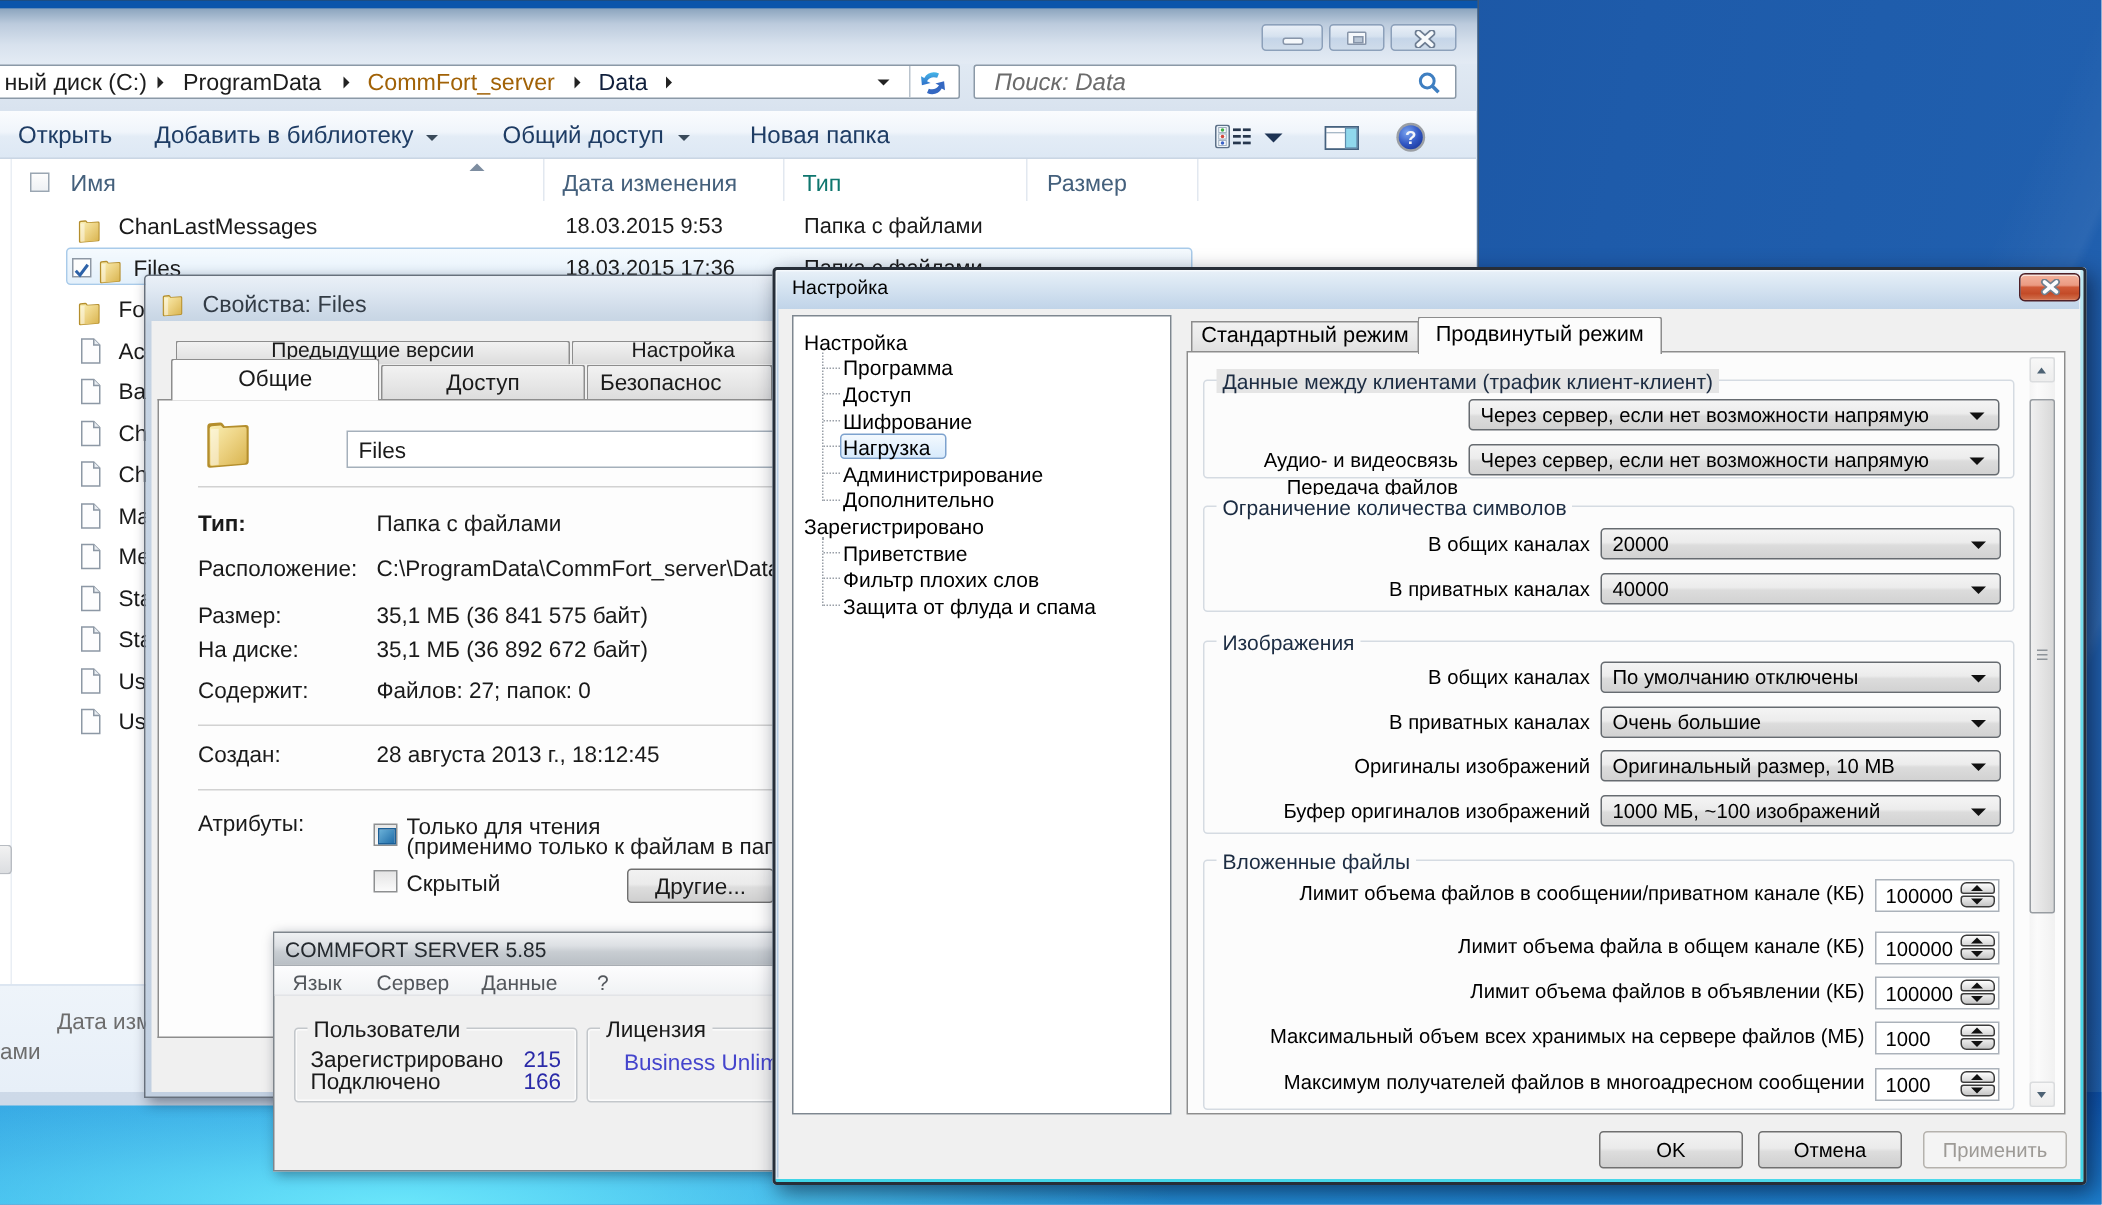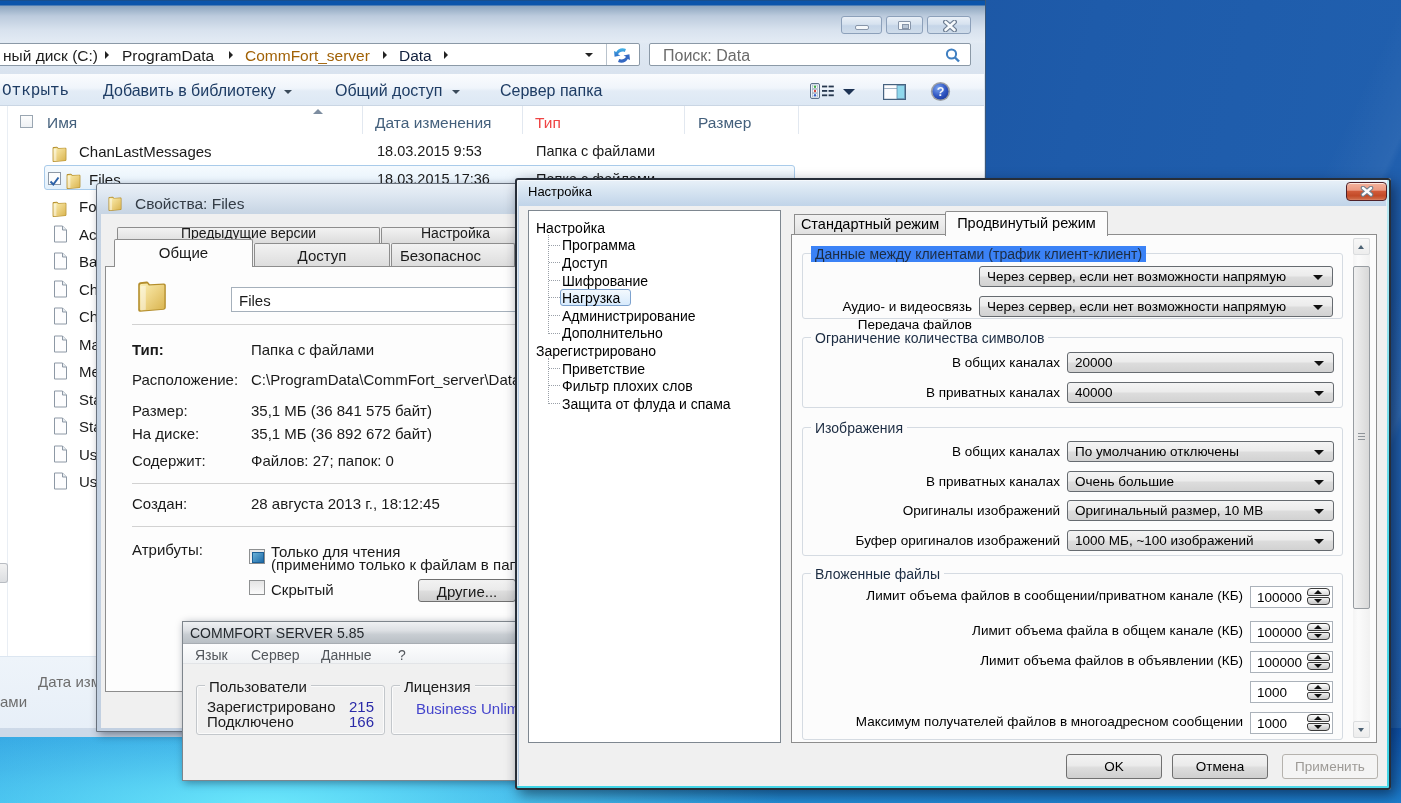--- a/index.html
+++ b/index.html
@@ -62,34 +62,34 @@
             <stop offset="0" stop-color="#45b5e8"></stop>
             <stop offset="1" stop-color="#2f6fc9"></stop>
           </linearGradient>
         </defs>
       <path d="M15 3 C11 1.2 7 2.6 5.2 6 L3 4.9 L3.6 10.8 L9.4 9.4 L7 8.2 C8.4 5.7 11.2 4.8 13.8 5.9 Z" fill="url(#rfg)"></path>
       <path d="M7 16 C11 17.8 15 16.4 16.8 13 L19 14.1 L18.4 8.2 L12.6 9.6 L15 10.8 C13.6 13.3 10.8 14.2 8.2 13.1 Z" fill="#3468c2"></path>
     </svg>
   </div>
 
   <div class="ab" style="left:649px;top:43px;width:322px;height:23px;background:#fff;border:1px solid #8b99a7;border-radius:2px;box-sizing:border-box;">
-    <div class="ab" style="left:13px;top:3px;font-size:16px;color:#6b6b6b;">Поиск: Data</div>
+    <div class="ab" style="left:13px;top:3px;font-size:16px;font-style:italic;color:#6b6b6b;">Поиск: Data</div>
     <svg class="ab" style="left:295px;top:4px;" width="16" height="15">
       <circle cx="6.5" cy="6" r="4.6" fill="none" stroke="#3f7fc1" stroke-width="2"></circle>
       <path d="M10 9.5 L14 13.5" stroke="#3f7fc1" stroke-width="2.4"></path>
     </svg>
   </div>
 
   <div class="ab" style="left:0;top:74px;width:984px;height:32px;background:linear-gradient(180deg,#fafcfe 0,#f0f5fb 45%,#e3ecf6 55%,#dde8f4 100%);border-bottom:1px solid #cad6e4;box-sizing:border-box;">
-    <div class="ab" style="left:2px;top:8px;font-size:16px;color:#1e3c64;font-family:Liberation Mono, monospace;">Открыть</div>
+    <div class="ab" style="left:12px;top:8px;font-size:16px;color:#1e3c64;">Открыть</div>
     <div class="ab" style="left:103px;top:8px;font-size:16px;color:#1e3c64;">Добавить в библиотеку</div>
     <div class="ab tri-d" style="left:284px;top:16px;border-top-color:#3a4a5a;"></div>
     <div class="ab" style="left:335px;top:8px;font-size:16px;color:#1e3c64;">Общий доступ</div>
     <div class="ab tri-d" style="left:452px;top:16px;border-top-color:#3a4a5a;"></div>
-    <div class="ab" style="left:500px;top:8px;font-size:16px;color:#1e3c64;">Сервер папка</div>
+    <div class="ab" style="left:500px;top:8px;font-size:16px;color:#1e3c64;">Новая папка</div>
 
     <svg class="ab" style="left:810px;top:9px;" width="24" height="16">
       <rect x="0.5" y="0.5" width="9" height="15" rx="1.5" fill="#eef4fa" stroke="#5d7189"></rect>
       <rect x="2.5" y="2" width="5" height="3.4" fill="#fff" stroke="#9fb0c0" stroke-width="0.7"></rect>
         <circle cx="5" cy="3.7" r="1.2" fill="#3fae46"></circle>
       <rect x="2.5" y="6.3" width="5" height="3.4" fill="#fff" stroke="#9fb0c0" stroke-width="0.7"></rect>
         <circle cx="5" cy="8" r="1.2" fill="#d2483c"></circle>
       <rect x="2.5" y="10.6" width="5" height="3.4" fill="#fff" stroke="#9fb0c0" stroke-width="0.7"></rect>
         <circle cx="5" cy="12.3" r="1.2" fill="#3a62c8"></circle>
       <g fill="#26374e">
@@ -128,21 +128,21 @@
 
     <div class="ab" style="left:8px;top:0;width:976px;height:28px;">
       <div class="ab" style="left:354px;top:0;width:1px;height:28px;background:#e2e8f0;"></div>
       <div class="ab" style="left:514px;top:0;width:1px;height:28px;background:#e2e8f0;"></div>
       <div class="ab" style="left:676px;top:0;width:1px;height:28px;background:#e2e8f0;"></div>
       <div class="ab" style="left:790px;top:0;width:1px;height:28px;background:#e2e8f0;"></div>
       <div class="ab" style="left:12px;top:9px;width:13px;height:13px;border:1px solid #9aa6b2;background:linear-gradient(180deg,#fdfdfd,#eef1f4);box-sizing:border-box;"></div>
       <div class="ab" style="left:39px;top:8px;font-size:15.5px;color:#44607c;">Имя</div>
       <div class="ab" style="left:305px;top:3px;width:0;height:0;border-left:5px solid transparent;border-right:5px solid transparent;border-bottom:5px solid #7d8da0;"></div>
       <div class="ab" style="left:367px;top:8px;font-size:15.5px;color:#44607c;">Дата изменения</div>
-      <div class="ab" style="left:527px;top:8px;font-size:15.5px;color:#ef4444;">Тип</div>
+      <div class="ab" style="left:527px;top:8px;font-size:15.5px;color:#0f766e;">Тип</div>
       <div class="ab" style="left:690px;top:8px;font-size:15.5px;color:#44607c;">Размер</div>
     </div>
 
     <div class="ab" id="rows" style="left:0;top:28px;width:976px;height:500px;font-size:15px;color:#1a1a1a;">
       <div class="ab" style="left:51px;top:9.5px;"><svg width="17" height="19" viewBox="0 0 17 19">
             <defs>
               <linearGradient id="gfold" x1="0" y1="0" x2="1" y2="1">
                 <stop offset="0" stop-color="#faf0b5"></stop>
                 <stop offset="0.45" stop-color="#eed587"></stop>
                 <stop offset="1" stop-color="#d9b44f"></stop>
@@ -359,21 +359,21 @@
 <div class="ab" style="left:33px;top:149.5px;white-space:nowrap;">Приветствие</div>
 <div class="ab" style="left:20px;top:174.4px;width:11px;height:1px;border-top:1px dotted #9aa0a8;"></div>
 <div class="ab" style="left:33px;top:167.1px;white-space:nowrap;">Фильтр плохих слов</div>
 <div class="ab" style="left:20px;top:192.0px;width:11px;height:1px;border-top:1px dotted #9aa0a8;"></div>
 <div class="ab" style="left:33px;top:184.7px;white-space:nowrap;">Защита от флуда и спама</div>
 </div>
 <div class="ab" style="left:279px;top:36px;width:152px;height:21px;background:linear-gradient(180deg,#f1f1f1,#ebebeb 50%,#e0e0e0);border:1px solid #8d8d8d;box-sizing:border-box;text-align:center;z-index:1;font-size:14.5px;"><span style="position:relative;top:1px;">Стандартный режим</span></div>
 <div class="ab" style="left:430px;top:33px;width:163px;height:25px;background:#fcfcfc;border:1px solid #8d8d8d;border-bottom:none;border-radius:2px 2px 0 0;box-sizing:border-box;text-align:center;z-index:3;font-size:14.5px;"><span style="position:relative;top:3px;">Продвинутый режим</span></div>
 <div class="ab" style="left:276px;top:56px;width:586px;height:509px;background:#fcfcfc;border:1px solid #8d8d8d;box-sizing:border-box;z-index:2;">
 <div class="ab" style="left:10px;top:18px;width:541px;height:66px;border:1px solid #d5dbe2;border-radius:3px;box-sizing:border-box;">
-        <div class="ab" style="left:8px;top:-8px;background:#3b82f6;padding:0 4px;color:#1c2c42;white-space:nowrap;font-size:14px;">Данные между клиентами (трафик клиент-клиент)</div>
+        <div class="ab" style="left:8px;top:-8px;background:#e5e5e5;padding:0 4px;color:#1c2c42;white-space:nowrap;font-size:14px;">Данные между клиентами (трафик клиент-клиент)</div>
       </div>
 <div class="ab" style="left:187px;top:31px;width:354px;height:21px;border:1px solid #666b70;border-radius:3px;background:linear-gradient(180deg,#f4f4f4 0,#ececec 45%,#dcdcdc 55%,#d2d2d2 100%);box-sizing:border-box;"><span style="position:relative;top:2px;left:7px;">Через сервер, если нет возможности напрямую</span><span class="ab tri-d" style="right:9px;top:8px;border-top-color:#111;border-left-width:5px;border-right-width:5px;border-top-width:5px;"></span></div>
 <div class="ab" style="left:187px;top:61px;width:354px;height:21px;border:1px solid #666b70;border-radius:3px;background:linear-gradient(180deg,#f4f4f4 0,#ececec 45%,#dcdcdc 55%,#d2d2d2 100%);box-sizing:border-box;"><span style="position:relative;top:2px;left:7px;">Через сервер, если нет возможности напрямую</span><span class="ab tri-d" style="right:9px;top:8px;border-top-color:#111;border-left-width:5px;border-right-width:5px;border-top-width:5px;"></span></div>
 <div class="ab" style="left:15px;top:34px;width:165px;text-align:right;white-space:nowrap;margin-top:48px;">Передача файлов</div>
 <div class="ab" style="left:15px;top:64px;width:165px;text-align:right;white-space:nowrap;">Аудио- и видеосвязь</div>
 <div class="ab" style="left:10px;top:102px;width:541px;height:71px;border:1px solid #d5dbe2;border-radius:3px;box-sizing:border-box;">
         <div class="ab" style="left:8px;top:-8px;background:#fcfcfc;padding:0 4px;color:#1c2c42;white-space:nowrap;font-size:14px;">Ограничение количества символов</div>
       </div>
 <div class="ab" style="left:275px;top:117px;width:267px;height:21px;border:1px solid #666b70;border-radius:3px;background:linear-gradient(180deg,#f4f4f4 0,#ececec 45%,#dcdcdc 55%,#d2d2d2 100%);box-sizing:border-box;"><span style="position:relative;top:2px;left:7px;">20000</span><span class="ab tri-d" style="right:9px;top:8px;border-top-color:#111;border-left-width:5px;border-right-width:5px;border-top-width:5px;"></span></div>
 <div class="ab" style="left:15px;top:120px;width:253px;text-align:right;white-space:nowrap;">В общих каналах</div>
@@ -421,20 +421,21 @@
         </div></div>
 <div class="ab" style="left:18px;top:418px;width:433px;text-align:right;white-space:nowrap;">Лимит объема файлов в объявлении (КБ)</div>
 <div class="ab" style="left:458px;top:446px;width:83px;height:22px;background:#fff;border:1px solid #abb2ba;box-sizing:border-box;"><span style="position:relative;top:3px;left:6px;">1000</span><div class="ab" style="right:2px;top:1px;width:23px;height:17px;">
           <div class="ab" style="left:0;top:0;width:23px;height:8px;border:1px solid #3c3c3c;border-radius:4px 4px 2px 2px;background:linear-gradient(180deg,#fefefe,#d6d6d6);box-sizing:border-box;">
             <span class="ab" style="left:6px;top:1px;width:0;height:0;border-left:4px solid transparent;border-right:4px solid transparent;border-bottom:4px solid #111;"></span>
           </div>
           <div class="ab" style="left:0;top:9px;width:23px;height:8px;border:1px solid #3c3c3c;border-radius:2px 2px 4px 4px;background:linear-gradient(180deg,#efefef,#c6c6c6);box-sizing:border-box;">
             <span class="ab" style="left:6px;top:1px;width:0;height:0;border-left:4px solid transparent;border-right:4px solid transparent;border-top:4px solid #111;"></span>
           </div>
         </div></div>
+<div class="ab" style="left:18px;top:448px;width:433px;text-align:right;white-space:nowrap;">Максимальный объем всех хранимых на сервере файлов (МБ)</div>
 <div class="ab" style="left:458px;top:477px;width:83px;height:22px;background:#fff;border:1px solid #abb2ba;box-sizing:border-box;"><span style="position:relative;top:3px;left:6px;">1000</span><div class="ab" style="right:2px;top:1px;width:23px;height:17px;">
           <div class="ab" style="left:0;top:0;width:23px;height:8px;border:1px solid #3c3c3c;border-radius:4px 4px 2px 2px;background:linear-gradient(180deg,#fefefe,#d6d6d6);box-sizing:border-box;">
             <span class="ab" style="left:6px;top:1px;width:0;height:0;border-left:4px solid transparent;border-right:4px solid transparent;border-bottom:4px solid #111;"></span>
           </div>
           <div class="ab" style="left:0;top:9px;width:23px;height:8px;border:1px solid #3c3c3c;border-radius:2px 2px 4px 4px;background:linear-gradient(180deg,#efefef,#c6c6c6);box-sizing:border-box;">
             <span class="ab" style="left:6px;top:1px;width:0;height:0;border-left:4px solid transparent;border-right:4px solid transparent;border-top:4px solid #111;"></span>
           </div>
         </div></div>
 <div class="ab" style="left:18px;top:479px;width:433px;text-align:right;white-space:nowrap;">Максимум получателей файлов в многоадресном сообщении</div>
 <div class="ab" style="left:561px;top:3px;width:17px;height:500px;background:linear-gradient(90deg,#f4f4f4,#fbfbfb 30%,#f1f1f1);">

